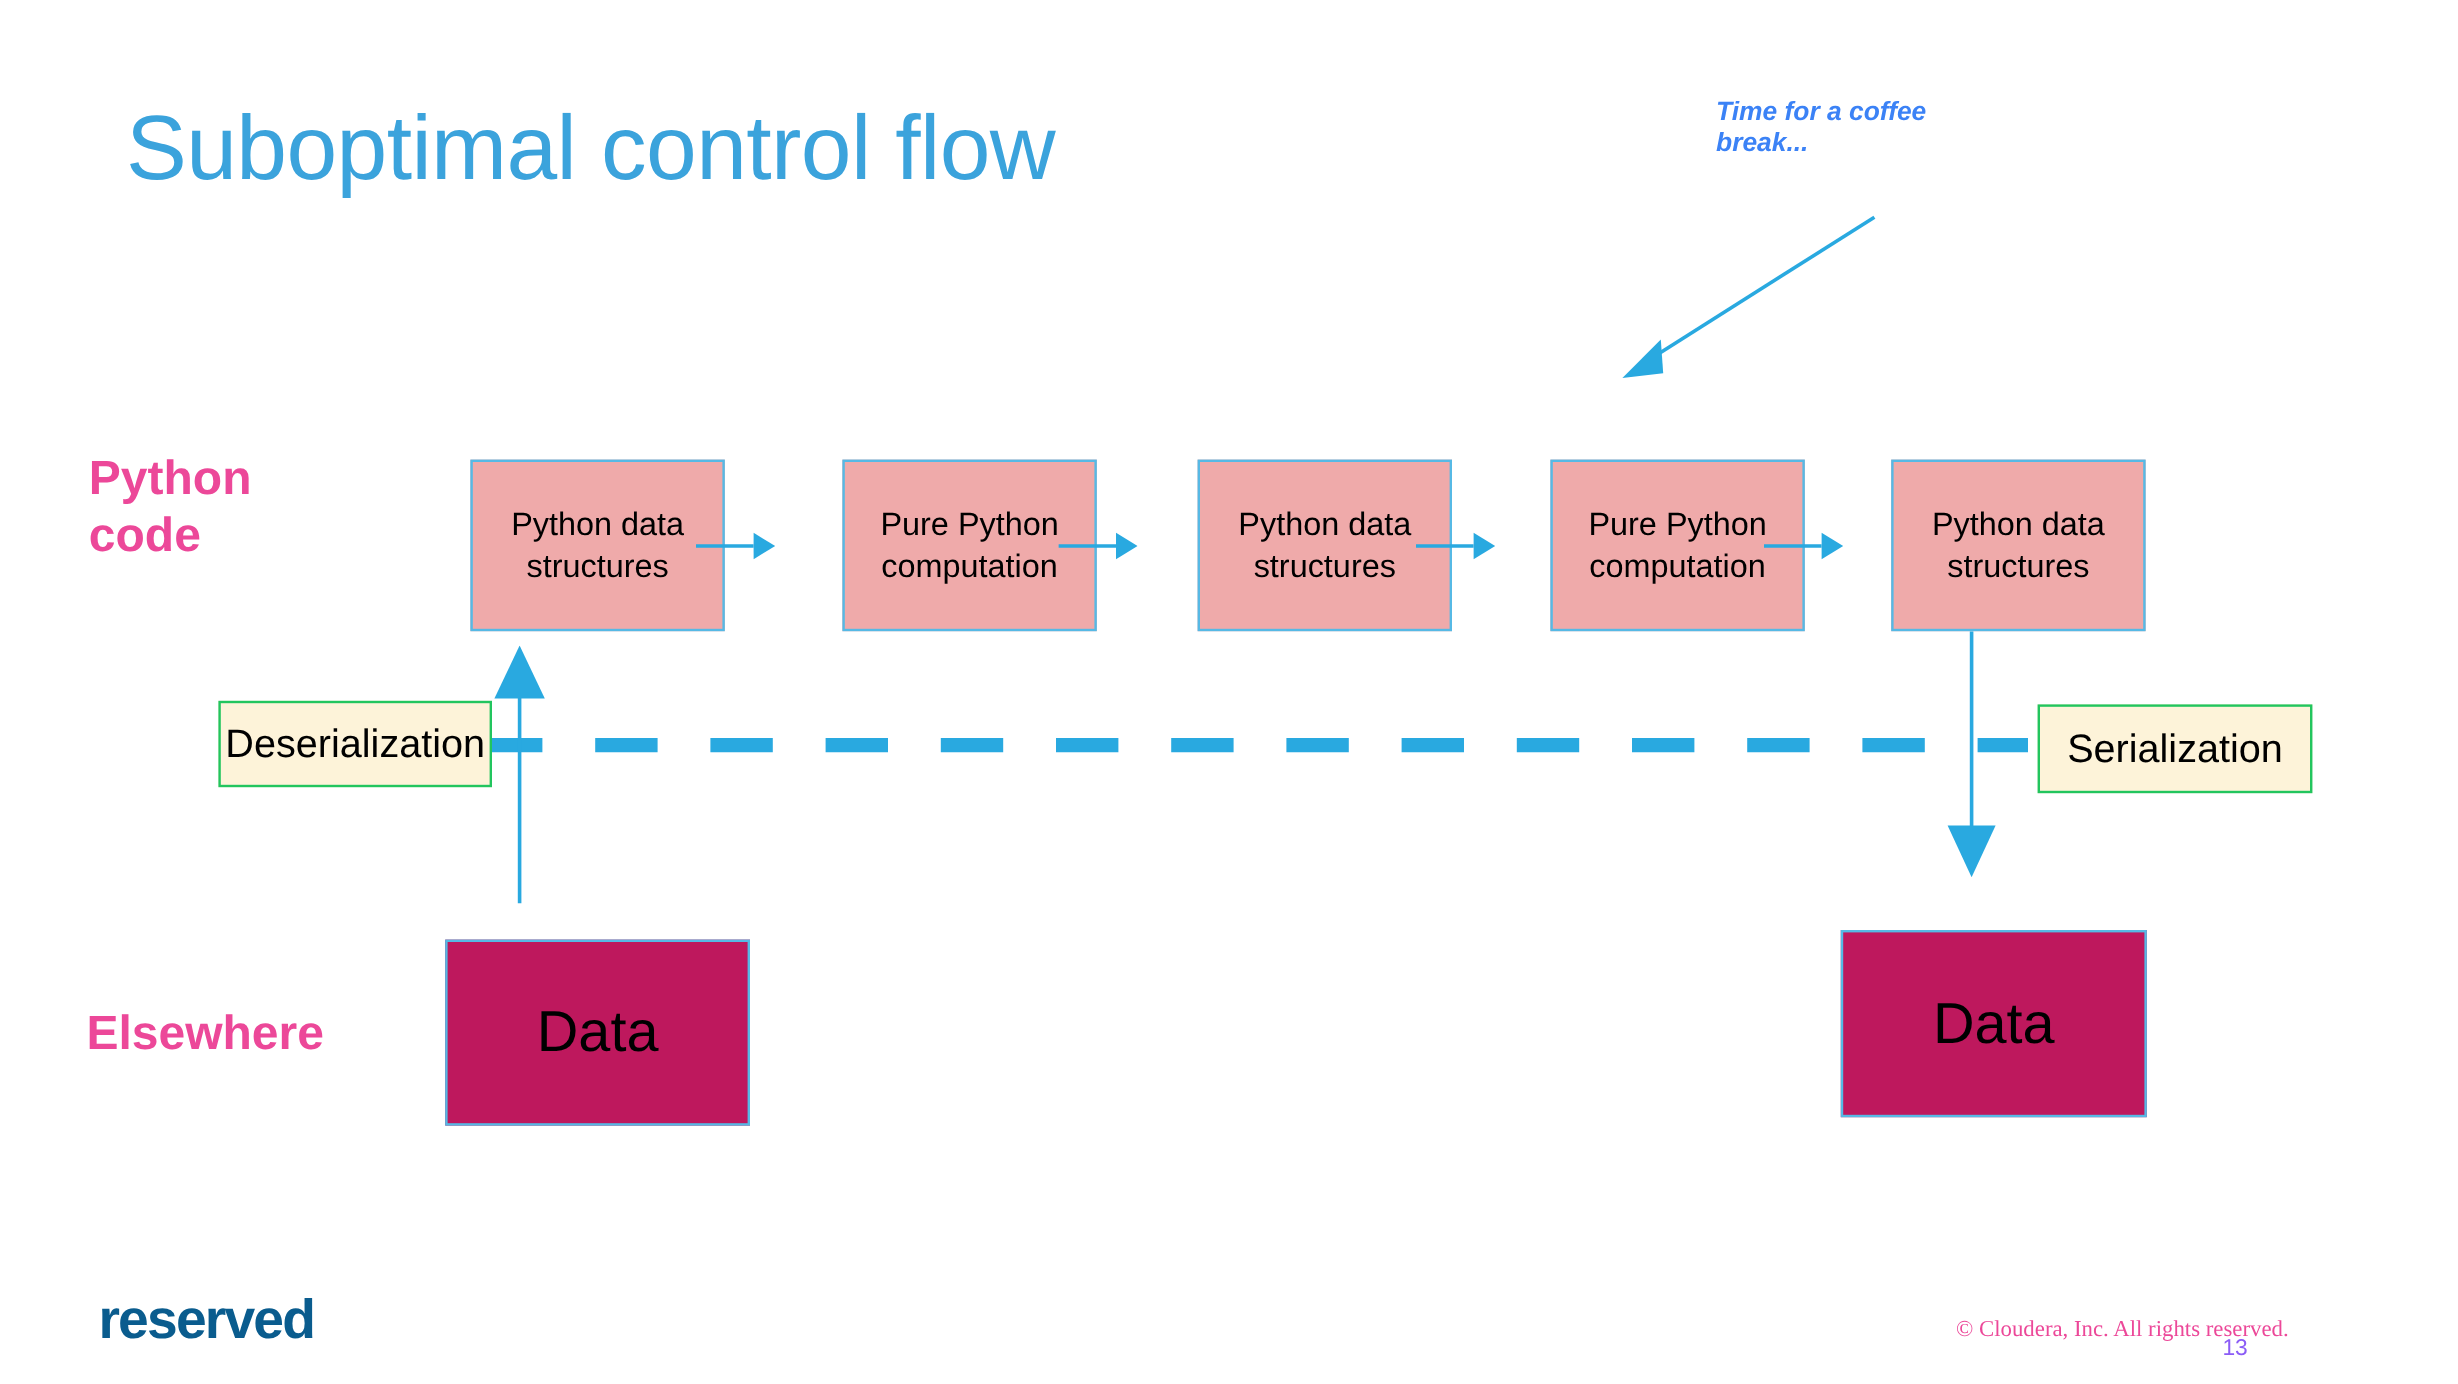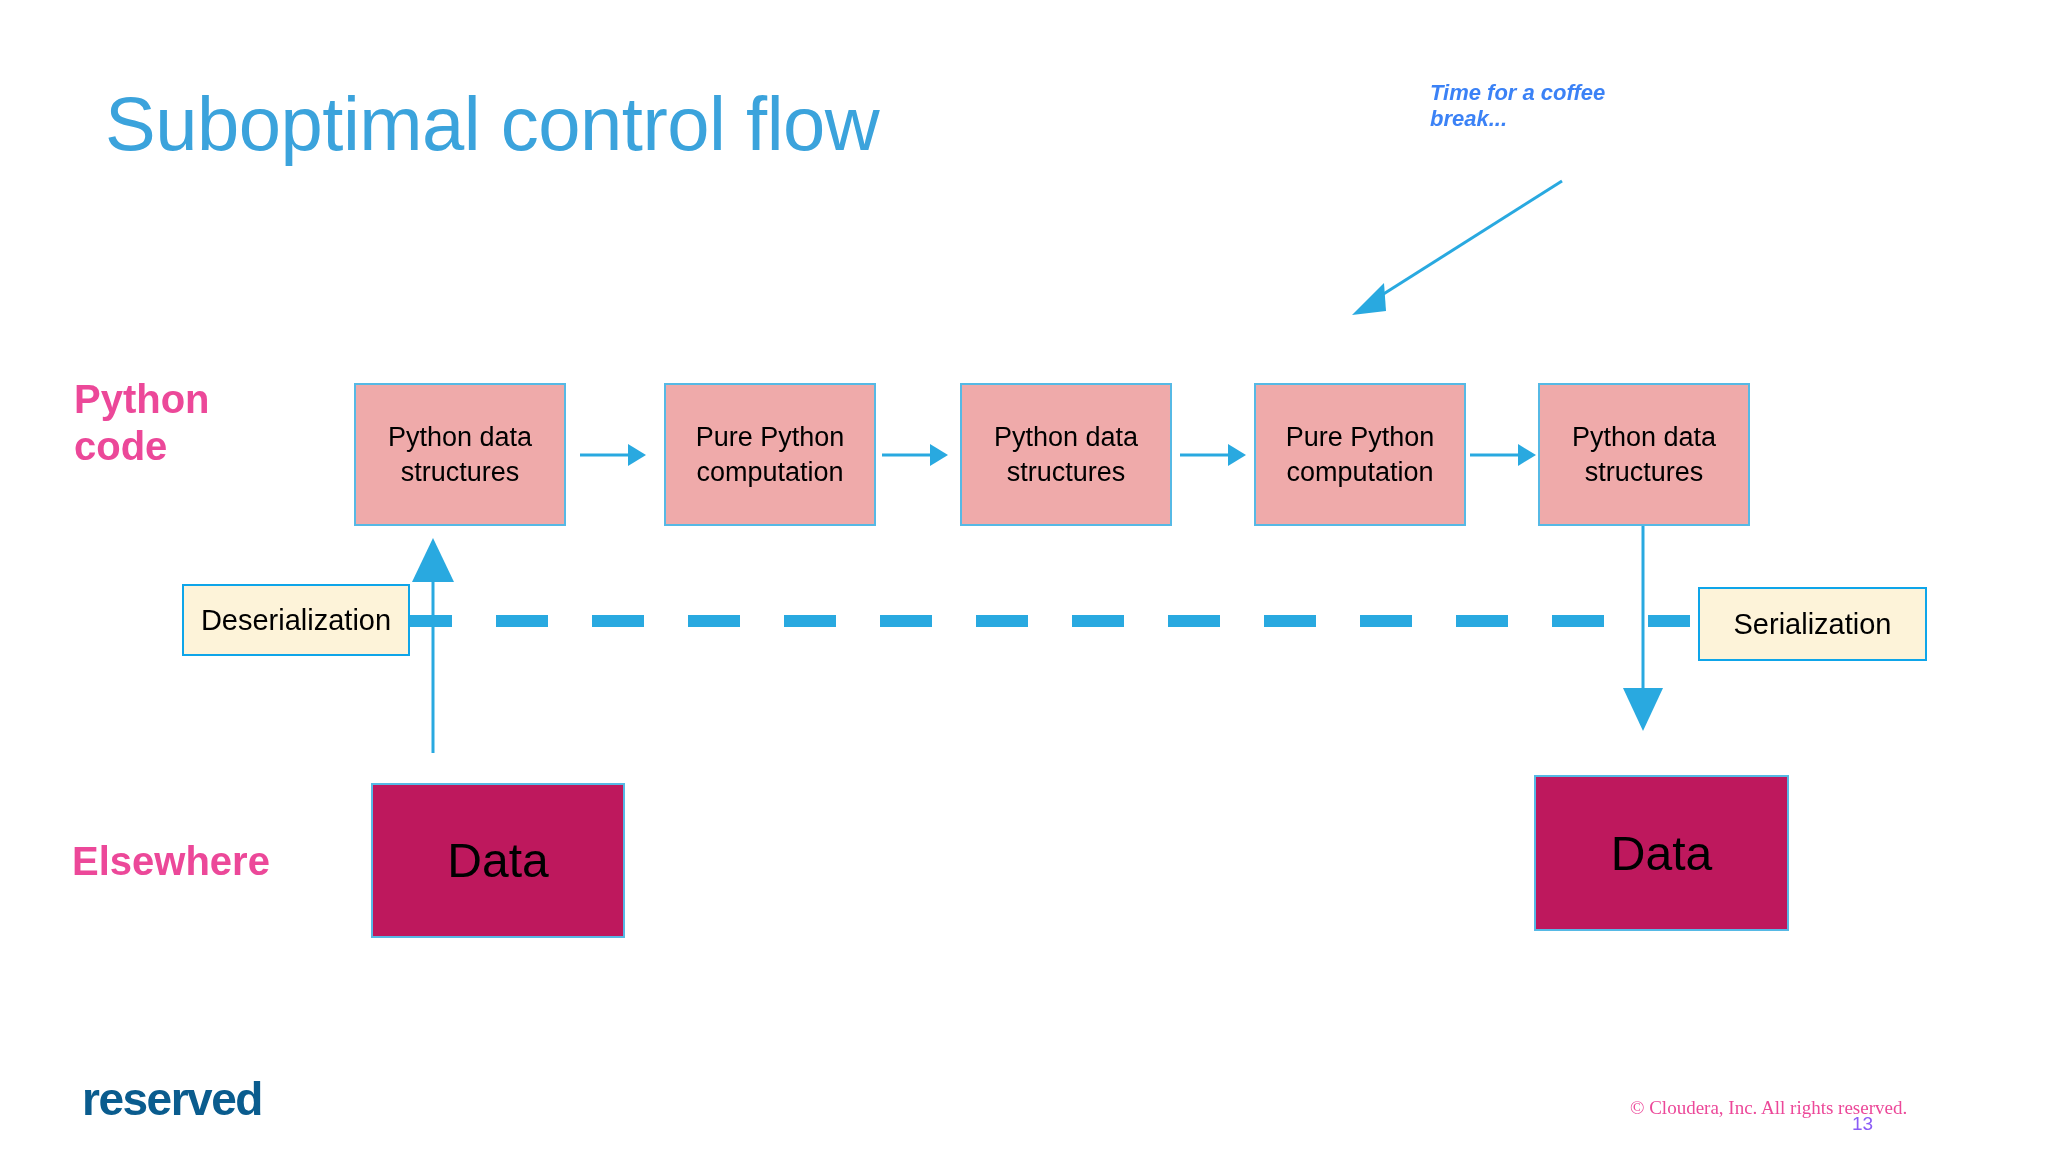--- a/index.html
+++ b/index.html
@@ -74,42 +74,43 @@
     border: 2px solid #56b9e5;
     box-sizing: border-box;
     display: flex;
     align-items: center;
     justify-content: center;
     text-align: center;
     font-size: 27px;
     color: #000000;
     line-height: 1.28;
     padding: 0 6px;
+    margin-left: 38px;
   }
   .pink-box .bl { display: block; }
 
   
   .h-arrow {
     position: absolute;
     top: 440px;
     width: 66px;
     height: 30px;
     pointer-events: none;
   }
 
   
   .ser-box {
     position: absolute;
     background: #fdf3d9;
-    border: 2px solid #0ea5e9;
+    border: 2px solid #22c55e;
     box-sizing: border-box;
     display: flex;
     align-items: center;
     justify-content: center;
-    font-size: 29px;
+    font-size: 33px;
     color: #000000;
   }
   #box-deserialization {
     left: 182px;
     top: 584px;
     width: 228px;
     height: 72px;
   }
   #box-serialization {
     left: 1661px;

